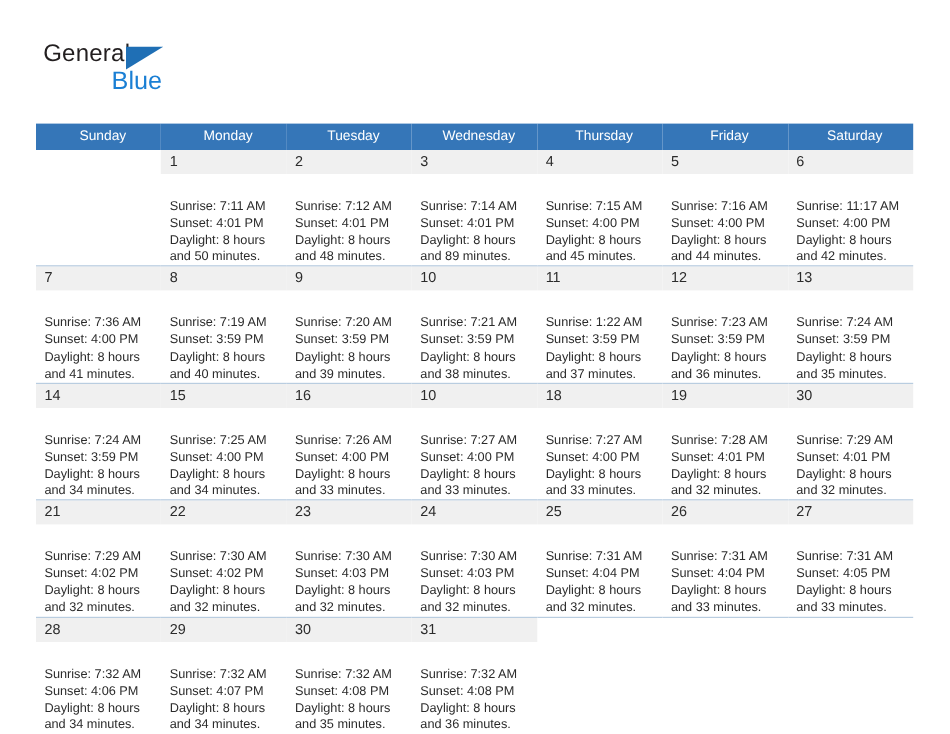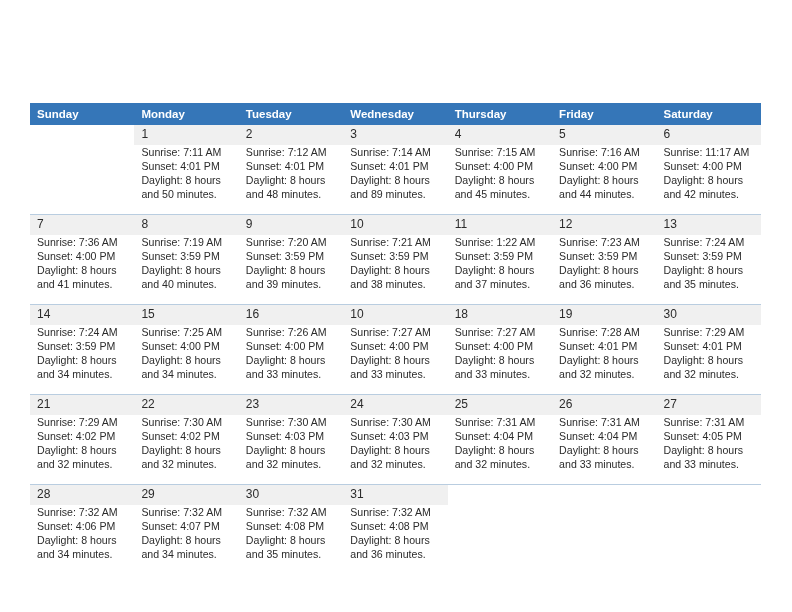--- a/index.html
+++ b/index.html
@@ -89,22 +89,22 @@
     left: 30px;
     top: 103px;
     width: 731px;
     border-collapse: collapse;
     table-layout: fixed;
   }
   .dow-row th {
     background: #3576b8;
     color: #ffffff;
     font-size: 11.5px;
-    font-weight: bold;
-    text-align: left;
+    font-weight: normal;
+    text-align: center;
     padding: 5px 0 5px 7px;
     height: 12px;
     border: none;
   }
   .week-row td {
     vertical-align: top;
     padding: 0;
     border: none;
     border-top: 1px solid #b9cde0;
     height: 89px;
@@ -117,39 +117,44 @@
     height: 17px;
     line-height: 17px;
     padding: 1px 0 2px 7px;
     font-size: 12px;
     color: #2b2b2b;
   }
   .daynum.empty {
     background: #ffffff;
   }
   .cell-body {
-    padding: 0 5px 0 7px;
+    padding: 20px 5px 0 7px;
     font-size: 10.6px;
     line-height: 14.1px;
     color: #2b2b2b;
   }
   .cell-body div {
     white-space: nowrap;
   }
   td.empty-cell {
     background: #ffffff;
   }
 </style>
 </head>
 <body>
 
 <div class="page">
 
   <div class="header">
 
+    <div class="logo">
+      <span class="logo-general">General</span>
+      <span class="logo-tri"></span>
+      <span class="logo-blue">Blue</span>
+    </div>
 
 
   </div>
 
   <table class="calendar">
     <thead>
       <tr class="dow-row">
         <th>Sunday</th>
         <th>Monday</th>
         <th>Tuesday</th>

